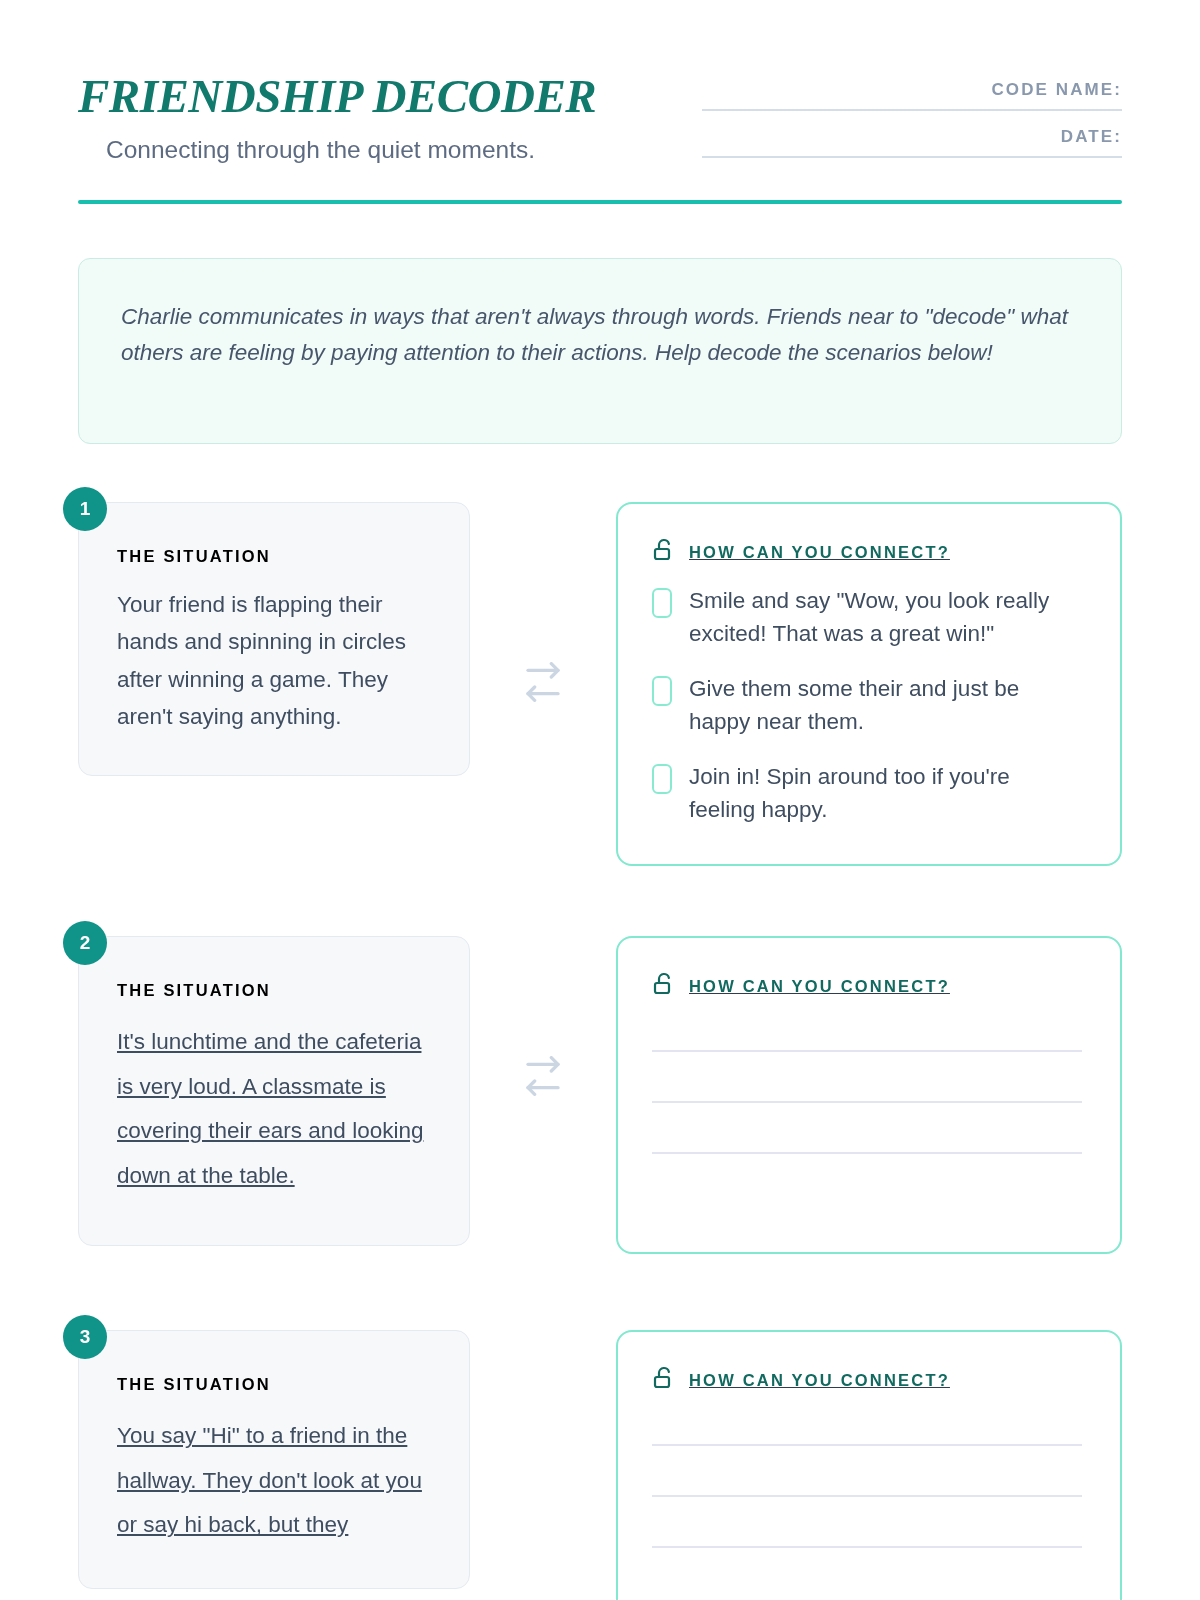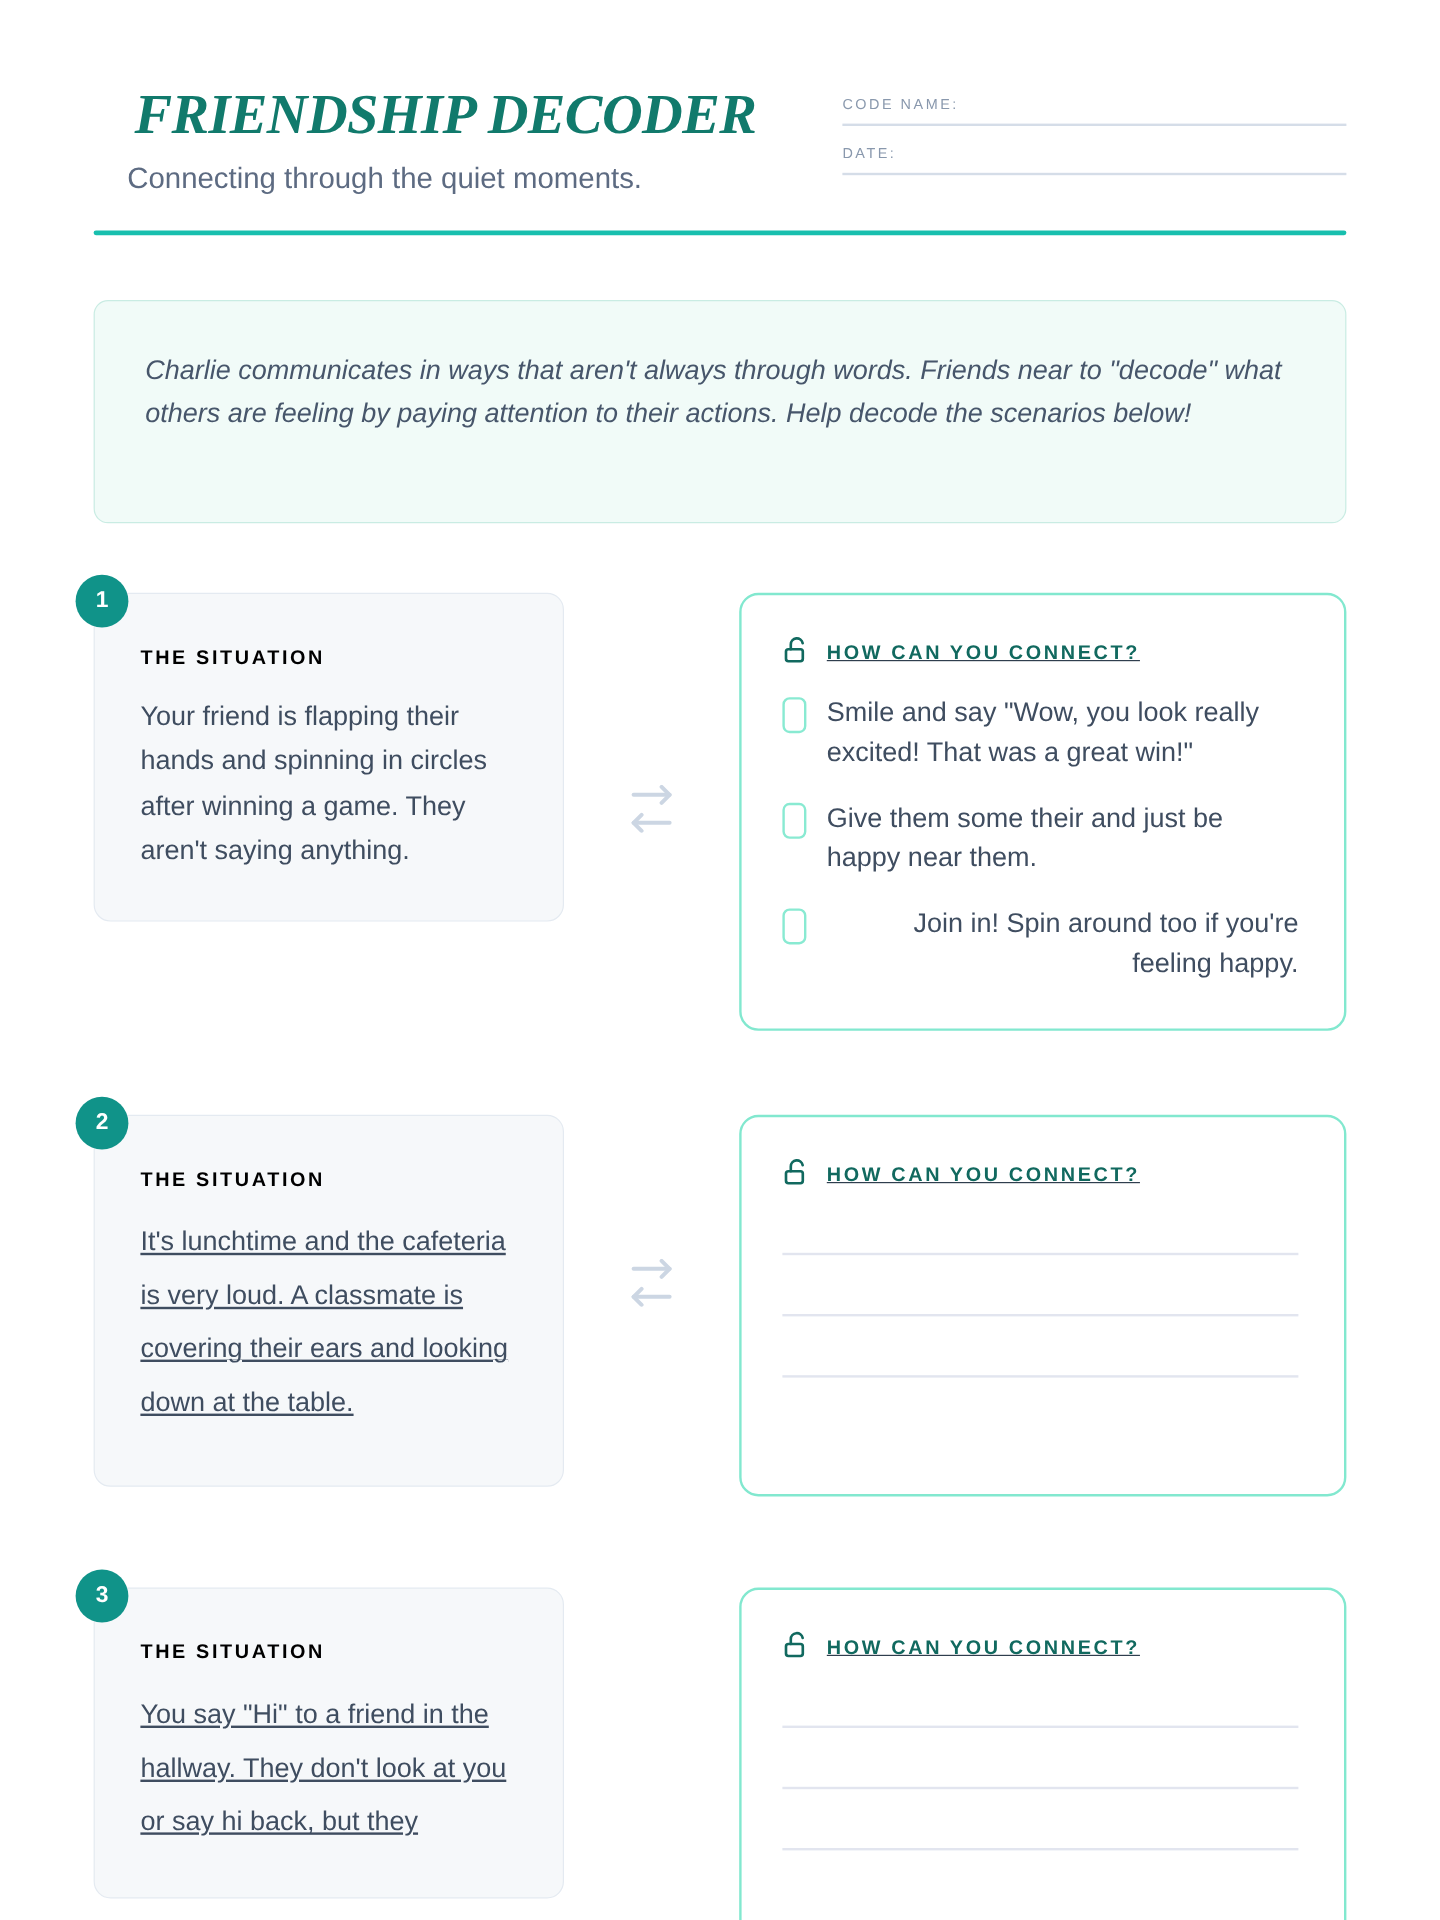--- a/index.html
+++ b/index.html
@@ -36,46 +36,46 @@
 
   .worksheet-title {
     font-family: "Liberation Serif", "DejaVu Serif", serif;
     font-style: italic;
     font-weight: bold;
     font-size: 47px;
     letter-spacing: -0.5px;
     color: #117a6c;
     line-height: 1.05;
     white-space: nowrap;
-    margin-left: 34px;
   }
 
   .worksheet-subtitle {
     margin-top: 14px;
     font-size: 24.5px;
     color: #5d6b82;
     font-weight: 400;
     line-height: 1.25;
     margin-left: 28px;
   }
 
   .header-right {
     width: 420px;
     padding-top: 14px;
   }
 
   .field-row { margin-bottom: 16px; }
 
   .field-label {
-    font-size: 12px;
-    font-weight: normal;
+    font-size: 17px;
+    font-weight: bold;
     letter-spacing: 2.1px;
     color: #8998ad;
     text-transform: uppercase;
     padding-bottom: 9px;
+    text-align: right;
   }
 
   .field-rule {
     height: 2px;
     background: #d5dde8;
     width: 100%;
   }
 
   .header-divider {
     margin-top: 26px;
@@ -193,21 +193,21 @@
   }
 
   .options { list-style: none; }
 
   .option {
     display: flex;
     align-items: flex-start;
     gap: 17px;
     margin-bottom: 22px;
   }
-  .option:last-child { margin-bottom: 0; text-align: right; }
+  .option:last-child { margin-bottom: 0; }
 
   .checkbox {
     flex: 0 0 auto;
     width: 20px;
     height: 30px;
     border: 2px solid #89ead2;
     border-radius: 6px;
     margin-top: 4px;
     background: #ffffff;
   }

